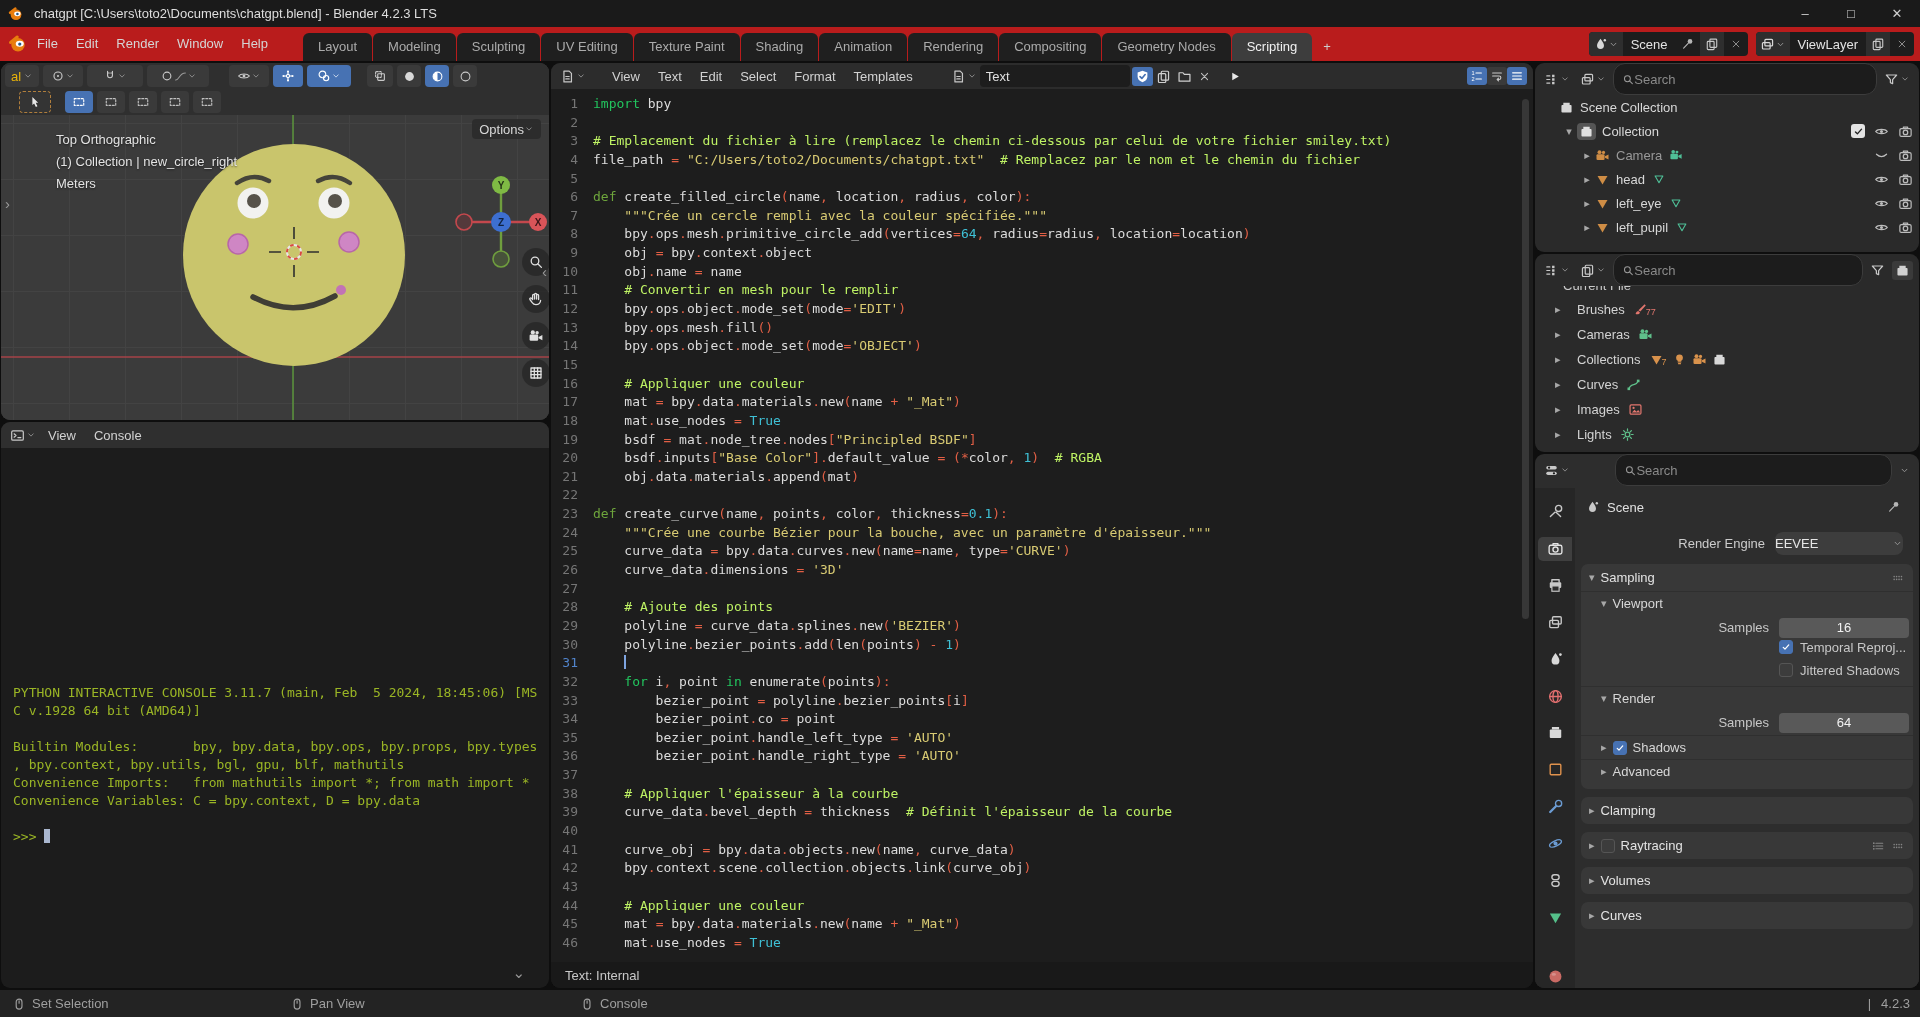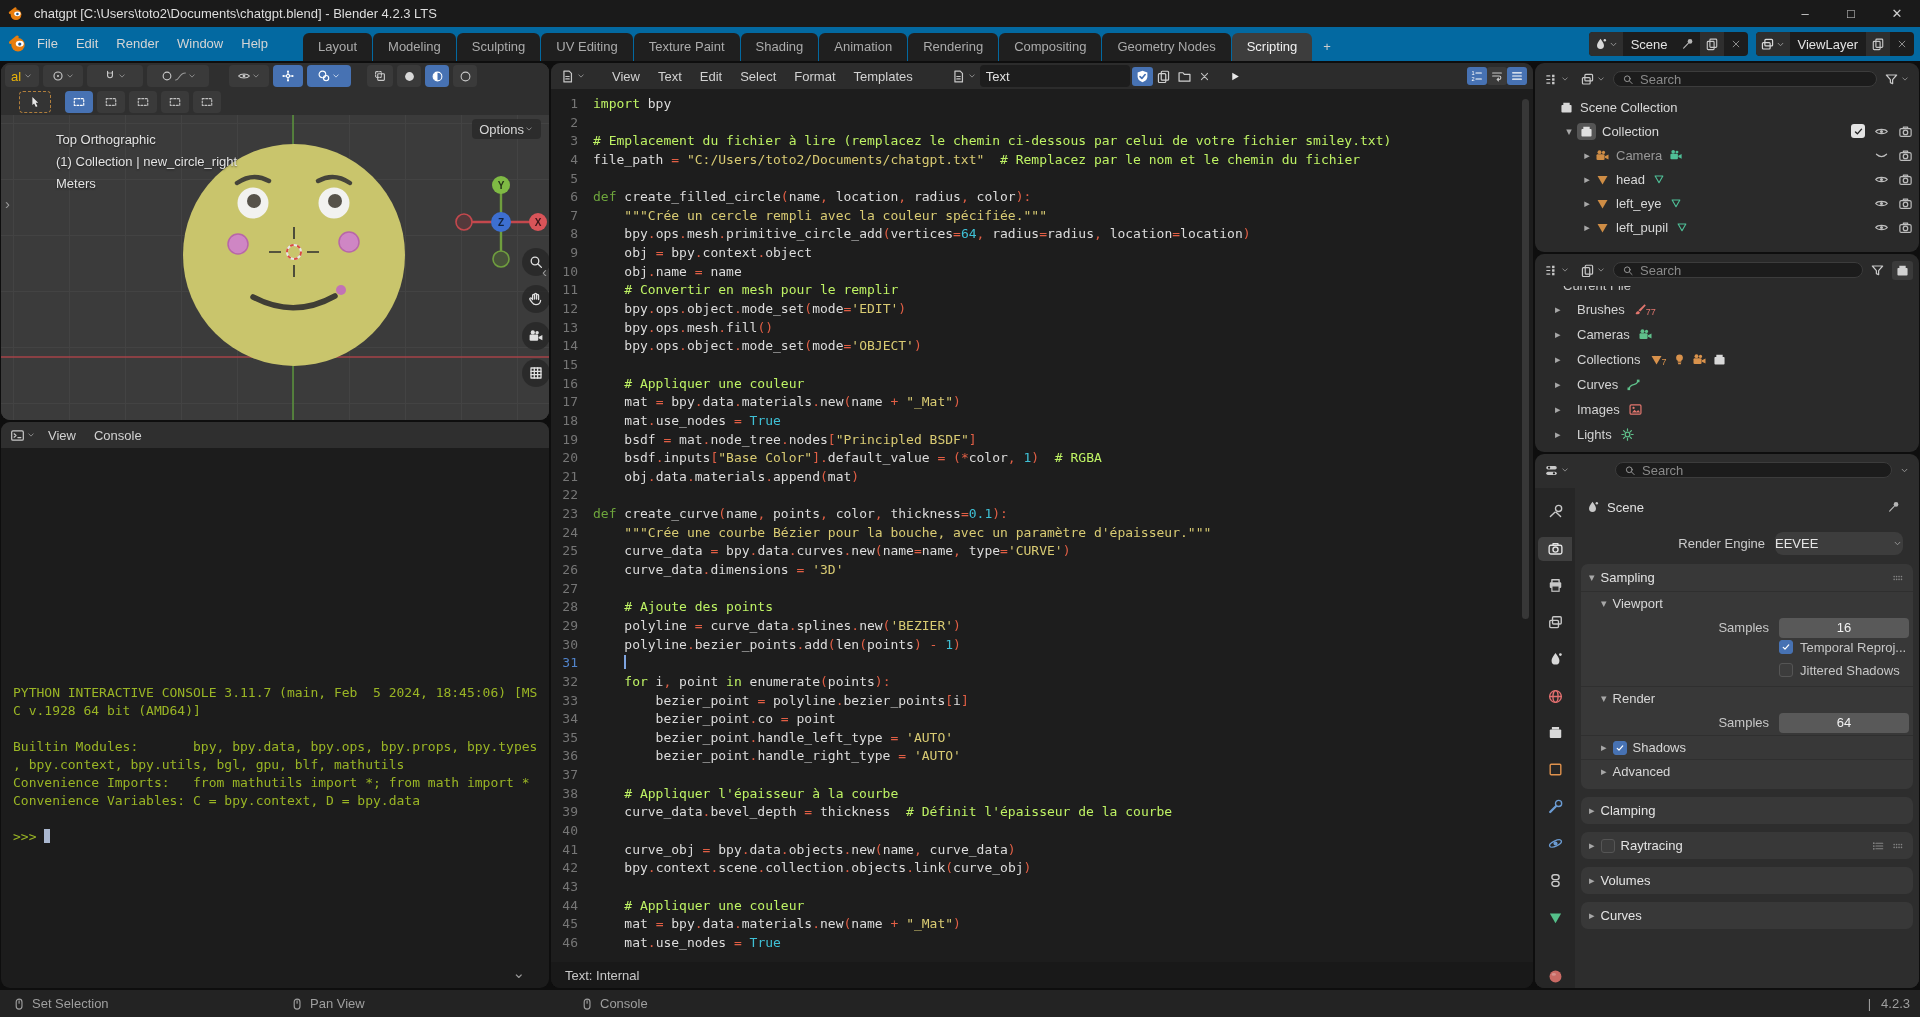--- a/index.html
+++ b/index.html
@@ -6,21 +6,21 @@
   html,body { background:#0e0e0e; }
   body { font-family:"Liberation Sans", sans-serif; font-size:13px; color:#d6d6d6; }
   #root { position:relative; width:1920px; height:1017px; overflow:hidden; background:#0e0e0e; }
 
   .titlebar { position:absolute; left:0; top:0; width:1920px; height:27px; background:#1a1a1a;
     display:flex; align-items:center; padding-left:8px; color:#dedede; }
   .titlebar .ttl { margin-left:10px; font-size:13px; }
   .winbtns { position:absolute; right:0; top:0; height:27px; display:flex; }
   .winbtn { width:46px; height:27px; display:flex; align-items:center; justify-content:center; color:#cfcfcf; font-size:13px; }
 
-  .topbar { position:absolute; left:0; top:27px; width:1920px; height:34px; background:#0369a1;
+  .topbar { position:absolute; left:0; top:27px; width:1920px; height:34px; background:#b91c1c;
     display:flex; align-items:center; }
   .menu-item { padding:0 9px; color:#d5d5d5; line-height:34px; }
   #wstabs { display:flex; align-items:flex-end; height:34px; margin-left:26px; }
   .wstab { height:28px; line-height:28px; margin-top:6px; padding:0 15px; background:#1f1f1f; color:#ababab;
     border-radius:6px 6px 0 0; margin-right:1px; white-space:nowrap; }
   .wstab.active { background:#3d3d3d; color:#f0f0f0; }
   .wstab.plus { padding:0 10px; color:#cdcdcd; background:transparent; }
   .idwidget { display:flex; align-items:center; height:24px; background:#1d1d1d; border-radius:4px; margin-left:8px; overflow:hidden; }
   .idwidget .icbtn { background:#2e2e2e; height:24px; display:flex; align-items:center; padding:0 4px; }
   .idwidget .nm { padding:0 8px; color:#e3e3e3; white-space:nowrap; }
@@ -59,31 +59,31 @@
 
   
   #ted { left:551px; top:63px; width:982px; height:925px; background:#1d1d1d; }
   #ted .ahead { background:#2c2c2c; }
   #code { position:absolute; left:0; top:32px; width:982px; height:867px; overflow:hidden;
      font-family:"DejaVu Sans Mono", monospace; font-size:13px; }
   .cl { height:18.65px; line-height:18.65px; white-space:pre; display:flex; }
   .cl .ln { width:42px; text-align:right; padding-right:15px; color:#767676; flex:none; }
   .cl .ln.cur { color:#5184cc; }
   .cl .ct { color:#dcdcdc; }
-  .tk-kw { color:#bef264;margin-top:14px; } .tk-def { color:#6ea53c; } .tk-str { color:#d9cb73; }
+  .tk-kw { color:#22c55e;margin-top:14px; } .tk-def { color:#6ea53c; } .tk-str { color:#d9cb73; }
   .tk-com { color:#bef264; } .tk-num { color:#3fc0d5; } .tk-op { color:#e25f45; }
   .caret-line { display:inline-block; width:2px; height:14px; background:#7ea4e0; vertical-align:-2px; }
   #ted-footer { position:absolute; left:0; bottom:0; width:100%; height:26px; background:#191919;
      display:flex; align-items:center; padding-left:14px; color:#c9c9c9; }
   #ted-scroll { position:absolute; right:4px; top:36px; width:7px; height:520px; background:#4d4d4d; border-radius:4px; opacity:.55; }
   .tedfield { display:flex; align-items:center; height:22px; background:#1d1d1d; border-radius:4px; padding:0 6px; color:#e0e0e0; }
 
   
-  .search { display:flex; align-items:center; gap:6px; background:#1c1c1c; border:1px solid #3c3c3c; border-radius:12px;
-     height:16px; padding:0 8px; }
+  .search { display:flex; align-items:center; gap:0; background:#1c1c1c; border:1px solid #3c3c3c; border-radius:12px;
+     height:32px; padding:0 8px; }
   .search input { background:transparent; border:none; outline:none; color:#d0d0d0; width:100%;
      font-family:"Liberation Sans", sans-serif; font-size:13px; }
   .search input::placeholder { color:#8a8a8a; }
 
   #outliner { left:1535px; top:63px; width:384px; height:189px; background:#2a2a2a; }
   #datab   { left:1535px; top:254px; width:384px; height:198px; background:#2a2a2a; }
   #props   { left:1535px; top:454px; width:384px; height:534px; background:#2d2d2d; }
   .rc-head { height:32px; display:flex; align-items:center; padding:0 6px; gap:4px; }
 
   .ol-row { height:24px; display:flex; align-items:center; padding-right:6px; position:relative; }

